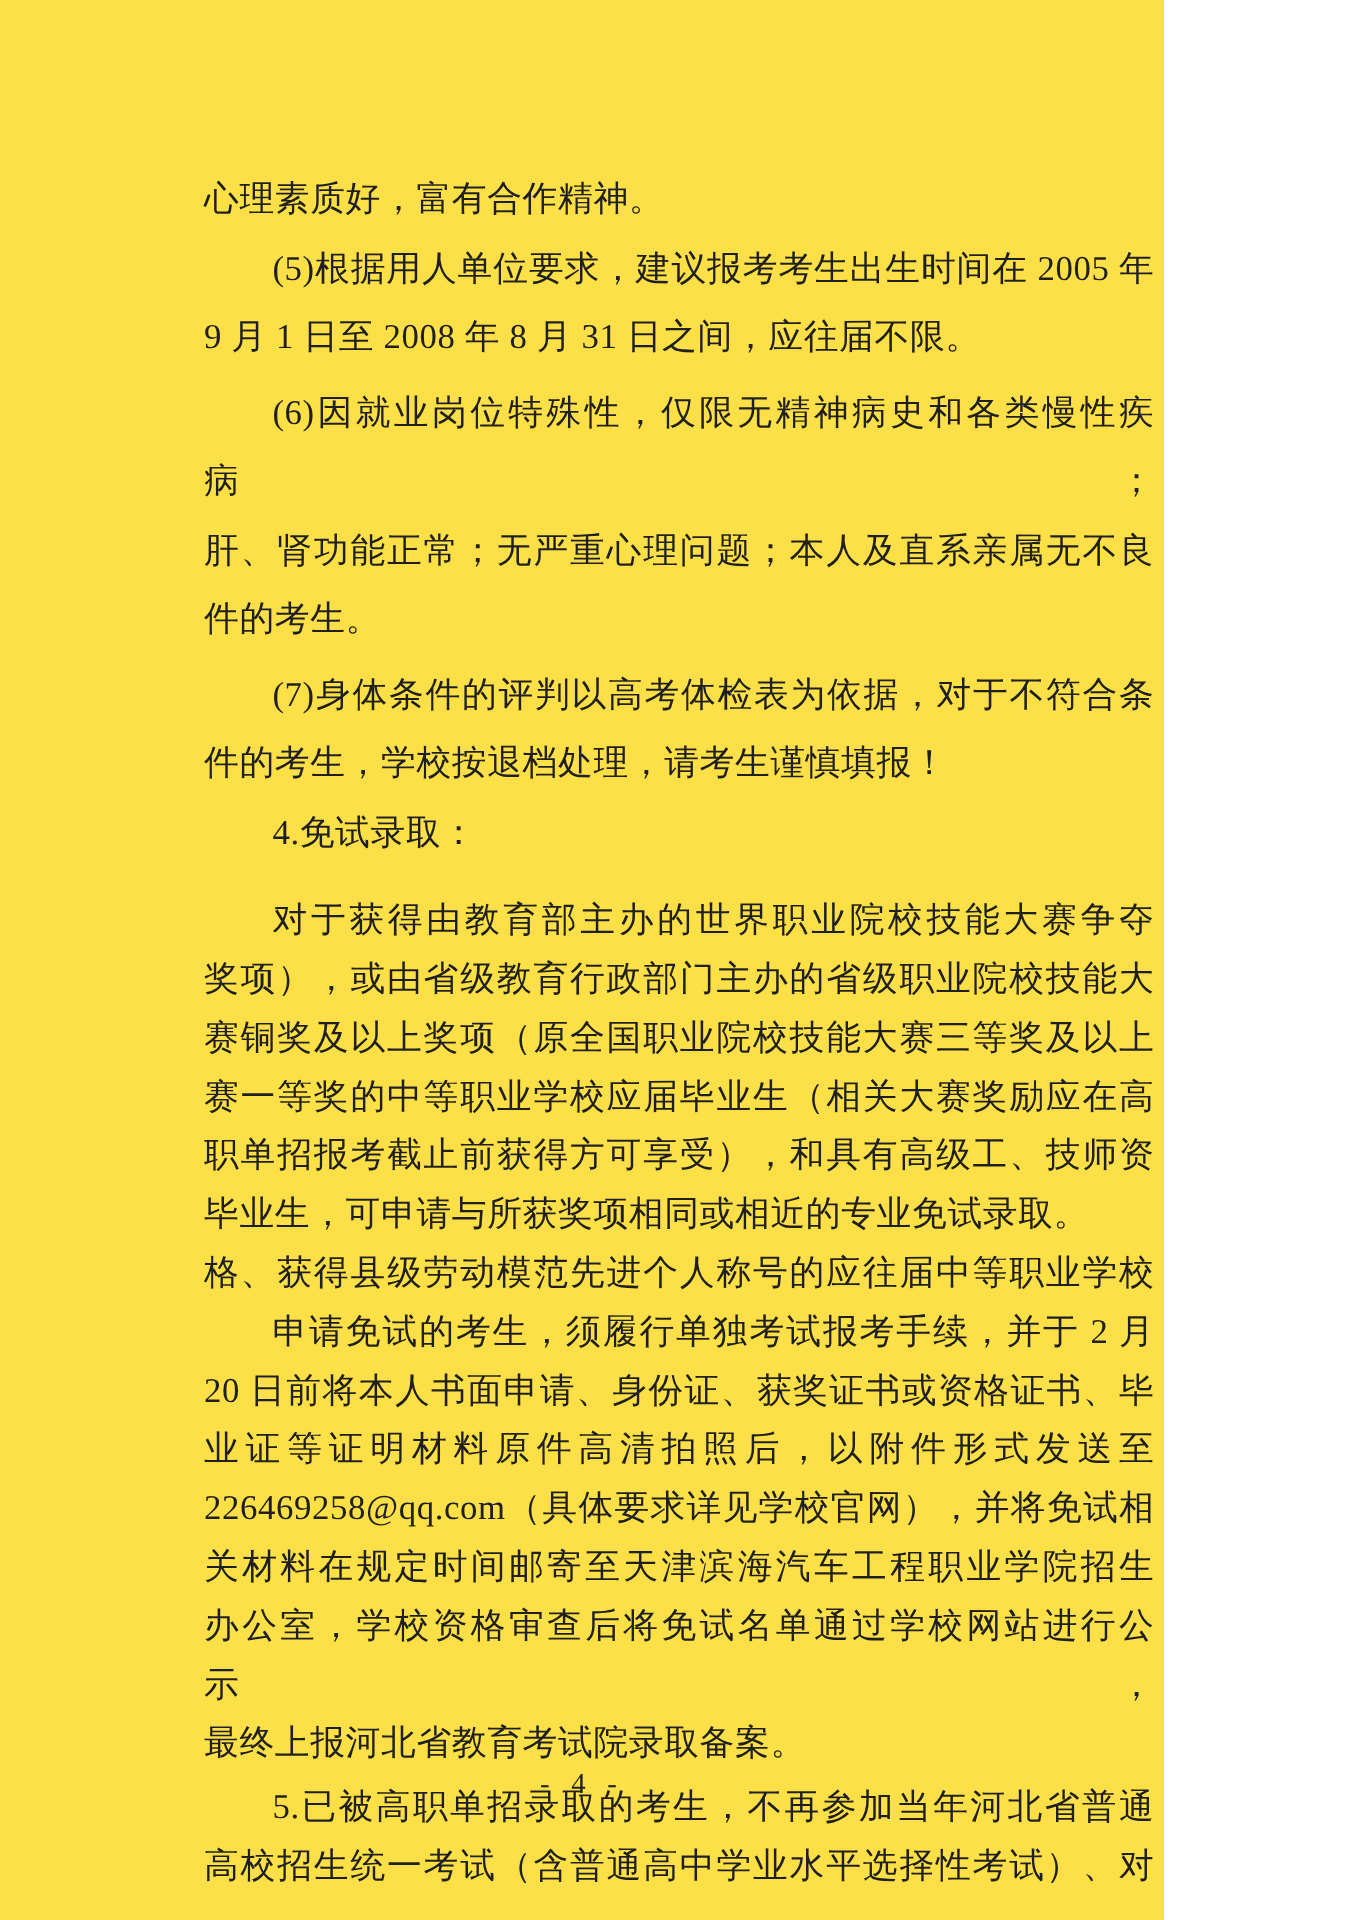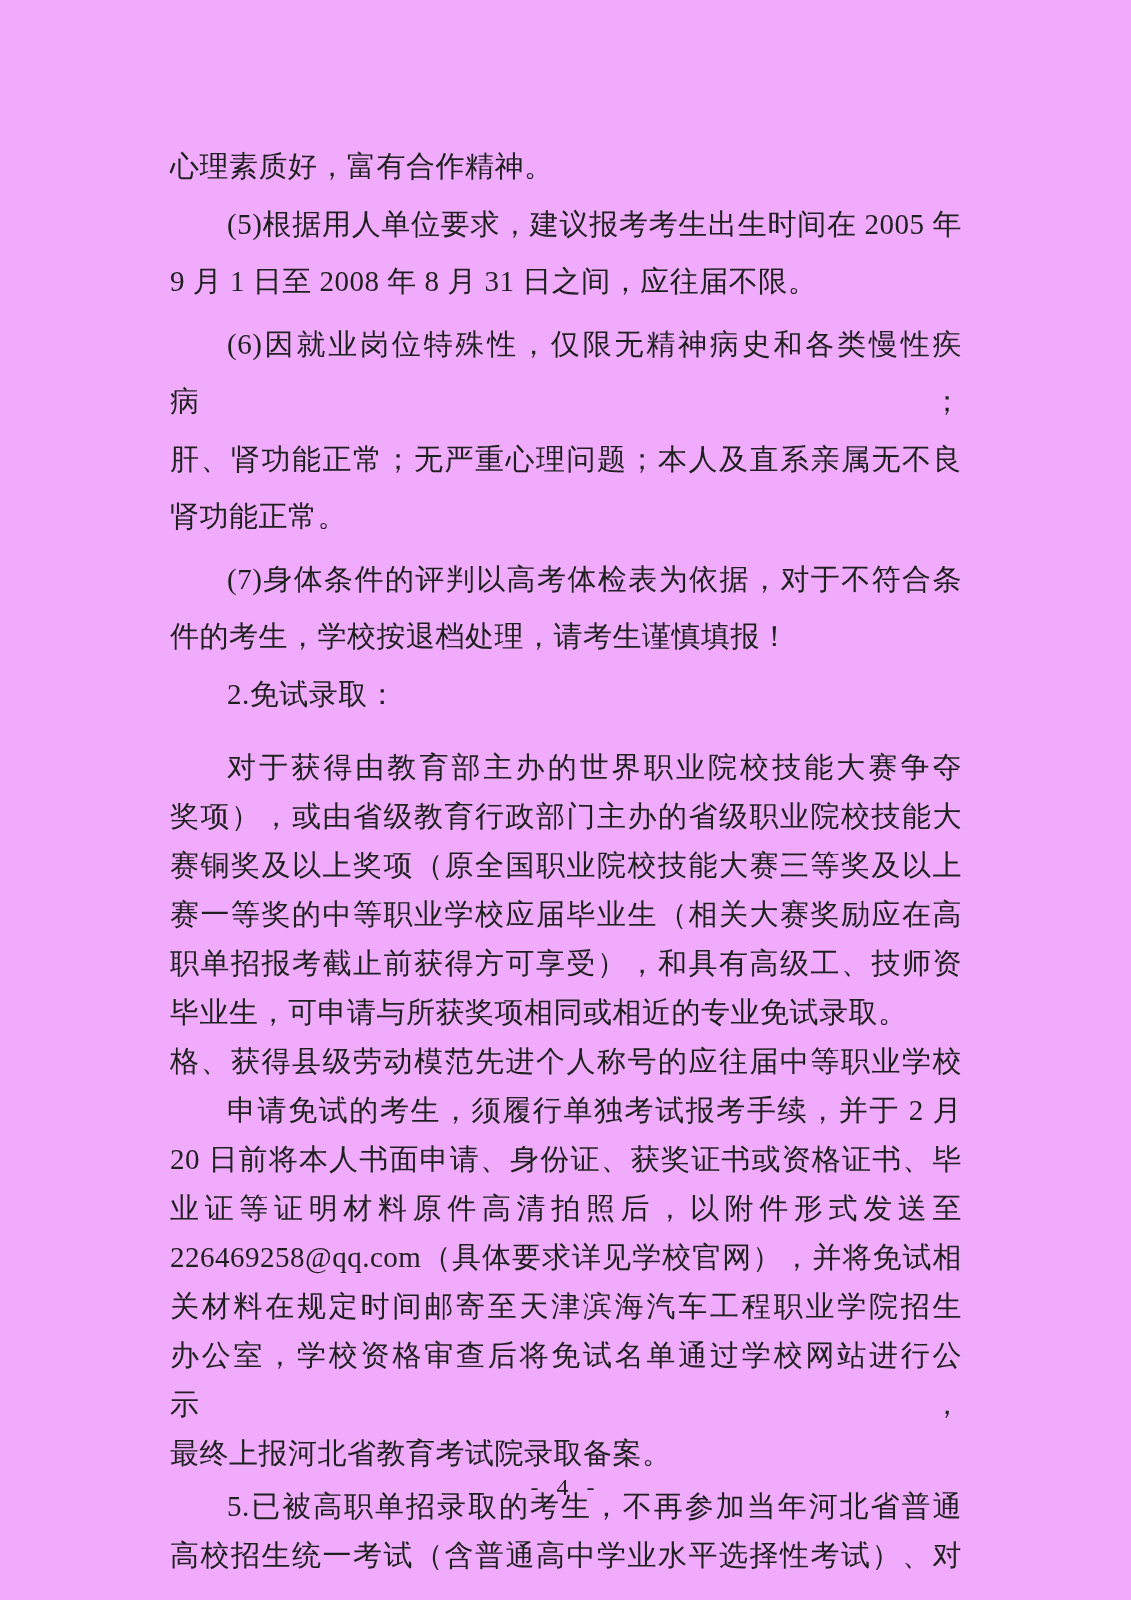--- a/index.html
+++ b/index.html
@@ -1,21 +1,21 @@
 <!DOCTYPE html>
 <html><head>
 <meta charset="utf-8">
 <style>
   html, body { margin: 0; padding: 0; background: #ffffff; }
 
   .page {
     position: relative;
-    width: 1131px;
+    width: 970px;
     height: 1600px;
-    background: #f0abfc;
+    background: #fde047;
     font-family: "Liberation Serif", serif;
     color: #1f1f1f;
     overflow: hidden;
   }
 
   .content {
     position: absolute;
     left: 170px;
     top: 138px;
     width: 792px;
@@ -64,28 +64,28 @@
       <div class="para wide">
         <div class="line last">心理素质好，富有合作精神。</div>
       </div>
       <div class="para wide">
         <div class="line j indent">(5)根据用人单位要求，建议报考考生出生时间在 2005 年</div>
         <div class="line last">9 月 1 日至 2008 年 8 月 31 日之间，应往届不限。</div>
       </div>
       <div class="para wide">
         <div class="line j indent">(6)因就业岗位特殊性，仅限无精神病史和各类慢性疾病；</div>
         <div class="line j">肝、肾功能正常；无严重心理问题；本人及直系亲属无不良</div>
-        <div class="line last">肾功能正常。</div>
+        <div class="line last">件的考生。</div>
       </div>
       <div class="para wide">
         <div class="line j indent">(7)身体条件的评判以高考体检表为依据，对于不符合条</div>
         <div class="line last">件的考生，学校按退档处理，请考生谨慎填报！</div>
       </div>
       <div class="para wide">
-        <div class="line last indent">2.免试录取：</div>
+        <div class="line last indent">4.免试录取：</div>
       </div>
       <div class="para normal">
         <div class="line j indent">对于获得由教育部主办的世界职业院校技能大赛争夺</div>
         <div class="line j">奖项），或由省级教育行政部门主办的省级职业院校技能大</div>
         <div class="line j">赛铜奖及以上奖项（原全国职业院校技能大赛三等奖及以上</div>
         <div class="line j">赛一等奖的中等职业学校应届毕业生（相关大赛奖励应在高</div>
         <div class="line j">职单招报考截止前获得方可享受），和具有高级工、技师资</div>
         <div class="line last">毕业生，可申请与所获奖项相同或相近的专业免试录取。</div>
         <div class="line j">格、获得县级劳动模范先进个人称号的应往届中等职业学校</div>
       </div>

